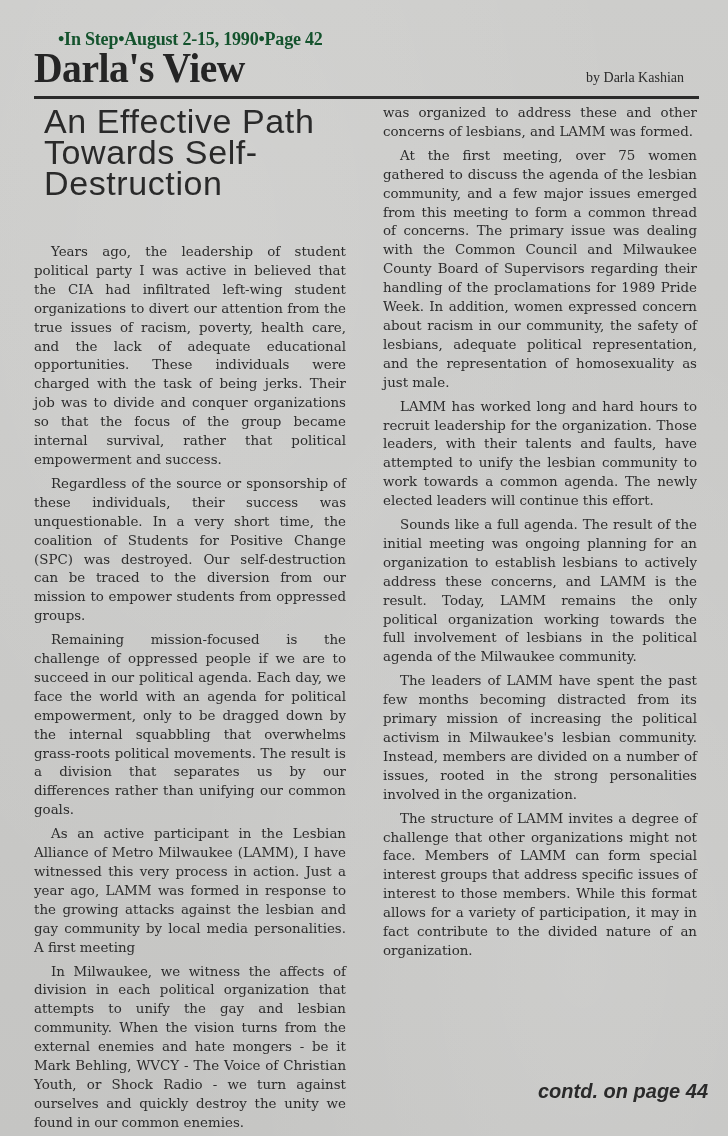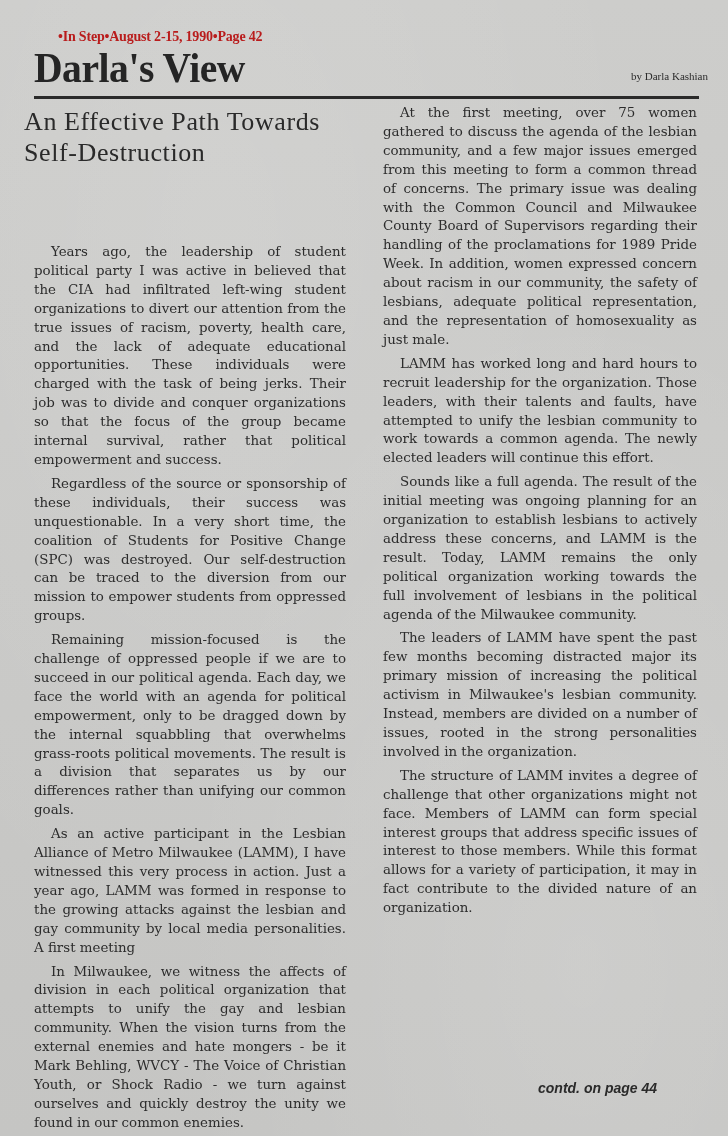--- a/index.html
+++ b/index.html
@@ -9,57 +9,57 @@
       background-image:
         radial-gradient(ellipse at 30% 20%, rgba(255,255,255,0.10), rgba(0,0,0,0) 60%),
         radial-gradient(ellipse at 80% 85%, rgba(255,255,255,0.12), rgba(0,0,0,0) 50%),
         linear-gradient(180deg, #cdcdcb 0%, #c5c5c3 100%);
       color: #2b2b2b;
       position: relative;
     }
     .masthead-line {
       position: absolute; left: 58px; top: 29px;
       font-family: "Liberation Serif", serif; font-weight: bold;
-      font-size: 14px; letter-spacing: -0.2px; color: #b91c1c;
+      font-size: 18px; letter-spacing: -0.2px; color: #14532d;
     }
     .column-title {
       position: absolute; left: 34px; top: 43px;
       font-family: "Liberation Serif", serif; font-weight: bold;
       font-size: 43px; line-height: 50px; color: #252525;
       letter-spacing: -0.5px;
       transform: scaleX(0.92); transform-origin: left;
     }
     .byline {
-      position: absolute; right: 20px; top: 70px;
-      font-family: "Liberation Serif", serif; font-size: 11px; color: #2b2b2b;
+      position: absolute; right: 44px; top: 70px;
+      font-family: "Liberation Serif", serif; font-size: 14px; color: #2b2b2b;
     }
     .rule {
       position: absolute; left: 34px; right: 29px; top: 96px;
       height: 3px; background: #2a2a2a;
     }
     .headline {
-      position: absolute; left: 24px; top: 106px; width: 320px;
-      font-family: Liberation Serif, serif; font-size: 26px;
+      position: absolute; left: 44px; top: 106px; width: 320px;
+      font-family: Liberation Sans, sans-serif; font-size: 34px;
       line-height: 31px; color: #2a2a2a; letter-spacing: 0.6px;
       margin: 0; font-weight: normal;
     }
     .col {
       position: absolute;
       font-family: "DejaVu Serif", serif;
       font-size: 13.4px; line-height: 18.9px; color: #2c2c2c;
       text-align: justify;
     }
     .col-left { left: 34px; top: 243px; width: 312px; }
     .col-right { left: 383px; top: 104px; width: 314px; }
     .col p { margin: 0 0 5px 0; text-indent: 17px; }
     .col p.noindent { text-indent: 0; }
     .contd {
       position: absolute; left: 538px; top: 1080px;
       font-family: "Liberation Sans", sans-serif; font-style: italic;
-      font-weight: bold; font-size: 14px; color: #2a2a2a;
+      font-weight: bold; font-size: 20px; color: #2a2a2a;
     }
   </style>
 </head>
 <body>
 
 <div class="masthead-line">•In Step•August 2-15, 1990•Page 42</div>
 <div class="column-title">Darla's View</div>
 <div class="byline">by Darla Kashian</div>
 <div class="rule"></div>
 
@@ -67,20 +67,21 @@
 
 <div class="col col-left">
   <p>Years ago, the leadership of student political party I was active in believed that the CIA had infiltrated left-wing student organizations to divert our attention from the true issues of racism, poverty, health care, and the lack of adequate educational opportunities. These individuals were charged with the task of being jerks. Their job was to divide and conquer organizations so that the focus of the group became internal survival, rather that political empowerment and success.</p>
   <p>Regardless of the source or sponsorship of these individuals, their success was unquestionable. In a very short time, the coalition of Students for Positive Change (SPC) was destroyed. Our self-destruction can be traced to the diversion from our mission to empower students from oppressed groups.</p>
   <p>Remaining mission-focused is the challenge of oppressed people if we are to succeed in our political agenda. Each day, we face the world with an agenda for political empowerment, only to be dragged down by the internal squabbling that overwhelms grass-roots political movements. The result is a division that separates us by our differences rather than unifying our common goals.</p>
   <p>As an active participant in the Lesbian Alliance of Metro Milwaukee (LAMM), I have witnessed this very process in action. Just a year ago, LAMM was formed in response to the growing attacks against the lesbian and gay community by local media personalities. A first meeting</p>
   <p>In Milwaukee, we witness the affects of division in each political organization that attempts to unify the gay and lesbian community. When the vision turns from the external enemies and hate mongers - be it Mark Behling, WVCY - The Voice of Christian Youth, or Shock Radio - we turn against ourselves and quickly destroy the unity we found in our common enemies.</p>
 </div>
 
 <div class="col col-right">
+  <p class="noindent">was organized to address these and other concerns of lesbians, and LAMM was formed.</p>
   <p>At the first meeting, over 75 women gathered to discuss the agenda of the lesbian community, and a few major issues emerged from this meeting to form a common thread of concerns. The primary issue was dealing with the Common Council and Milwaukee County Board of Supervisors regarding their handling of the proclamations for 1989 Pride Week. In addition, women expressed concern about racism in our community, the safety of lesbians, adequate political representation, and the representation of homosexuality as just male.</p>
   <p>LAMM has worked long and hard hours to recruit leadership for the organization. Those leaders, with their talents and faults, have attempted to unify the lesbian community to work towards a common agenda. The newly elected leaders will continue this effort.</p>
   <p>Sounds like a full agenda. The result of the initial meeting was ongoing planning for an organization to establish lesbians to actively address these concerns, and LAMM is the result. Today, LAMM remains the only political organization working towards the full involvement of lesbians in the political agenda of the Milwaukee community.</p>
-  <p>The leaders of LAMM have spent the past few months becoming distracted major its primary mission of increasing the political activism in Milwaukee's lesbian community. Instead, members are divided on a number of issues, rooted in the strong personalities involved in the organization.</p>
+  <p>The leaders of LAMM have spent the past few months becoming distracted from its primary mission of increasing the political activism in Milwaukee's lesbian community. Instead, members are divided on a number of issues, rooted in the strong personalities involved in the organization.</p>
   <p>The structure of LAMM invites a degree of challenge that other organizations might not face. Members of LAMM can form special interest groups that address specific issues of interest to those members. While this format allows for a variety of participation, it may in fact contribute to the divided nature of an organization.</p>
 </div>
 
 <div class="contd">contd. on page 44</div>
 
 </body></html>

